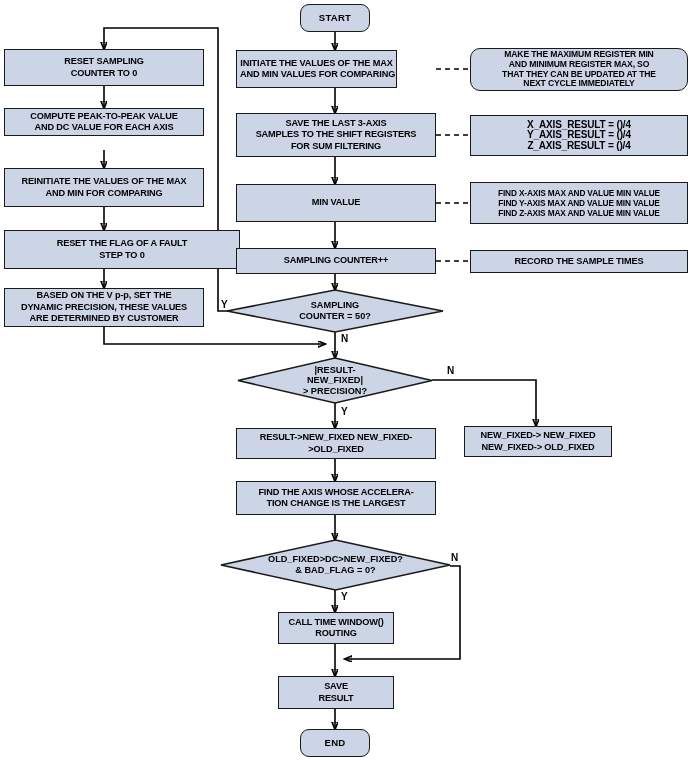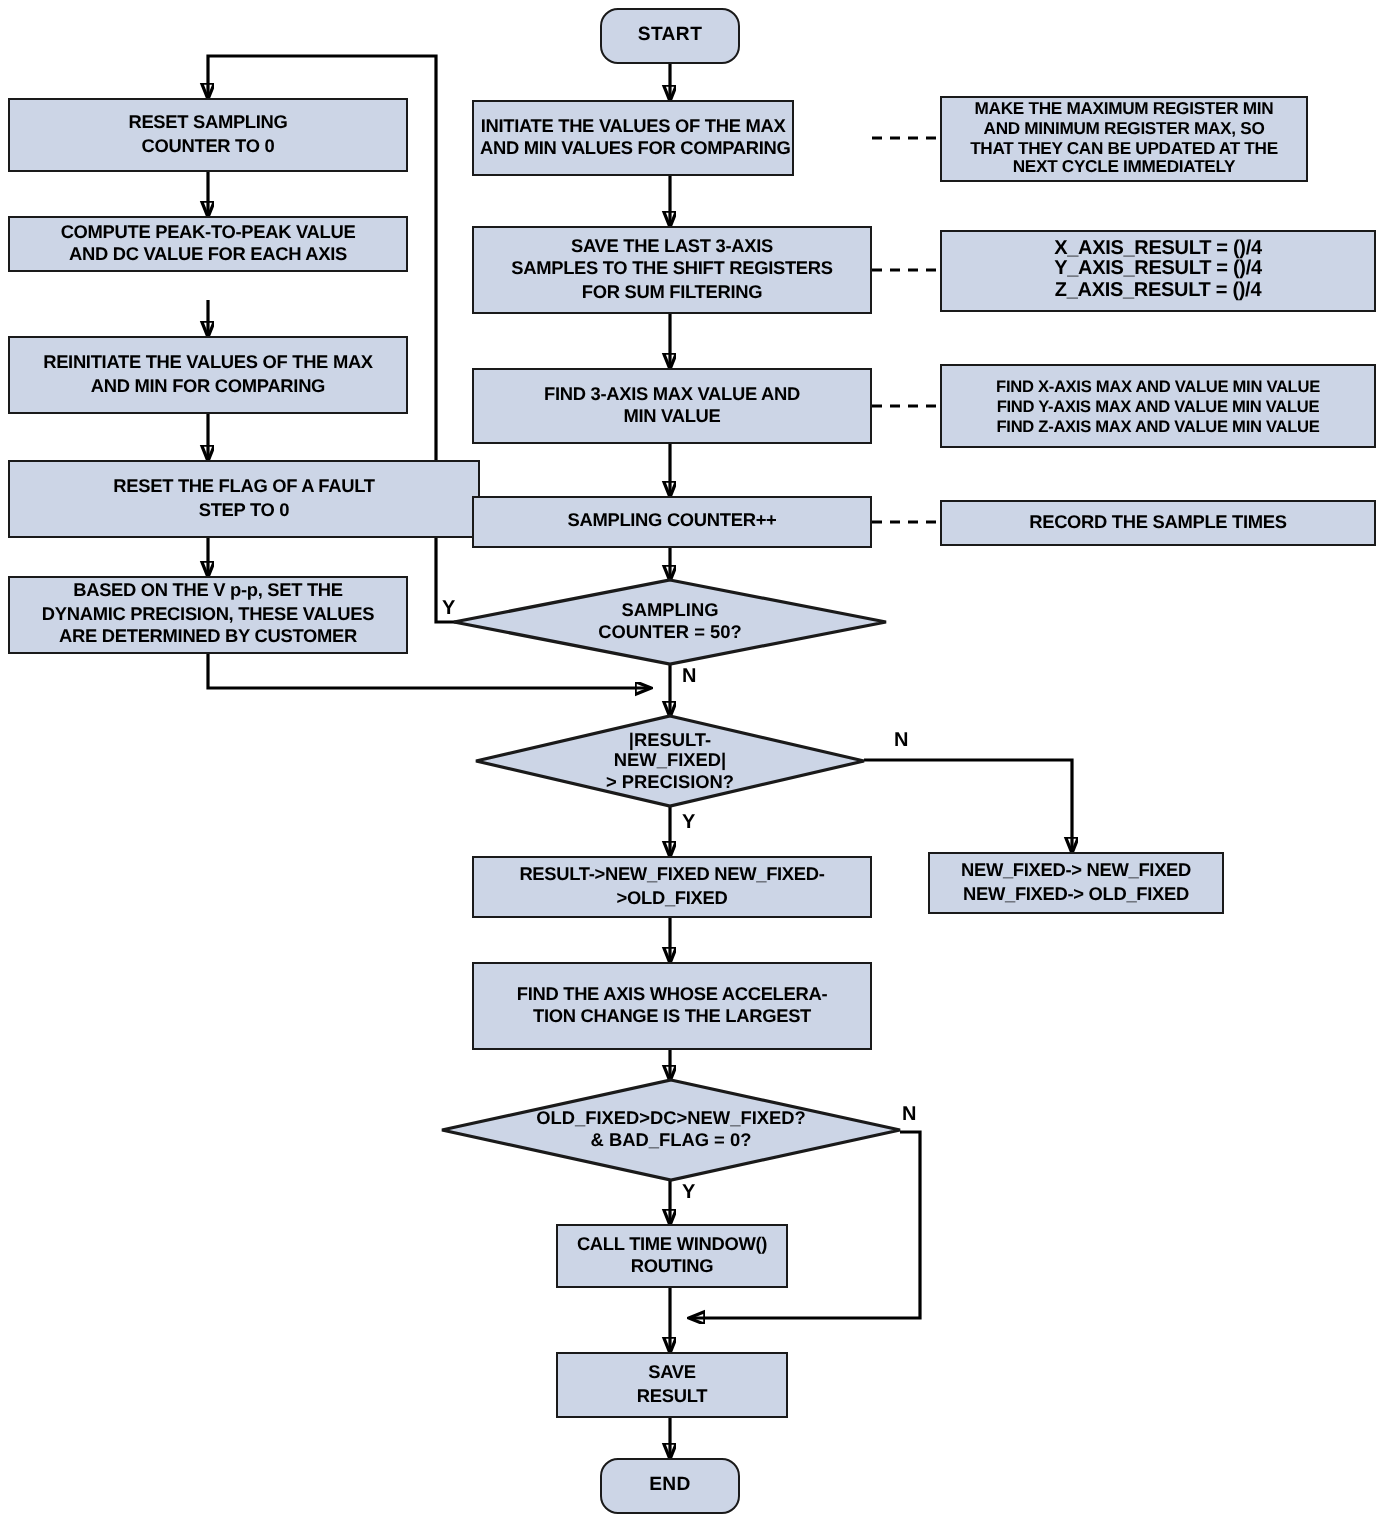--- a/index.html
+++ b/index.html
@@ -216,60 +216,59 @@
   <div class="node" style="left:236px;top:113px;width:200px;height:44px;">
     <span class="lines">
       <span>SAVE THE LAST 3-AXIS</span>
       <span>SAMPLES TO THE SHIFT REGISTERS</span>
       <span>FOR SUM FILTERING</span>
     </span>
   </div>
 
   <div class="node" style="left:236px;top:184px;width:200px;height:38px;">
     <span class="lines">
-      <span>FIND 3-AXIS MAX VALUE AND</span>
       <span>MIN VALUE</span>
     </span>
   </div>
 
   <div class="node" style="left:236px;top:248px;width:200px;height:26px;">
     <span class="lines">
       <span>SAMPLING COUNTER++</span>
     </span>
   </div>
 
   <div class="node" style="left:236px;top:428px;width:200px;height:31px;">
     <span class="lines">
       <span>RESULT-&gt;NEW_FIXED NEW_FIXED-</span>
       <span>&gt;OLD_FIXED</span>
     </span>
   </div>
 
-  <div class="node" style="left:236px;top:481px;width:200px;height:44px;">
+  <div class="node" style="left:236px;top:481px;width:200px;height:34px;">
     <span class="lines">
       <span>FIND THE AXIS WHOSE ACCELERA-</span>
       <span>TION CHANGE IS THE LARGEST</span>
     </span>
   </div>
 
   <div class="node" style="left:278px;top:612px;width:116px;height:32px;">
     <span class="lines">
       <span>CALL TIME WINDOW()</span>
       <span>ROUTING</span>
     </span>
   </div>
 
   <div class="node" style="left:278px;top:676px;width:116px;height:33px;">
     <span class="lines">
       <span>SAVE</span>
       <span>RESULT</span>
     </span>
   </div>
 
-  <div class="node" style="left:470px;top:48px;width:184px;height:43px;font-size:8.6px;line-height:9.8px;">
+  <div class="node" style="left:470px;top:48px;width:218px;height:43px;font-size:8.6px;line-height:9.8px;border-radius:10px;">
     <span class="lines">
       <span>MAKE THE MAXIMUM REGISTER MIN</span>
       <span>AND MINIMUM REGISTER MAX, SO</span>
       <span>THAT THEY CAN BE UPDATED AT THE</span>
       <span>NEXT CYCLE IMMEDIATELY</span>
     </span>
   </div>
 
   <div class="node" style="left:470px;top:115px;width:218px;height:41px;font-size:10px;line-height:10.4px;">
     <span class="lines">

